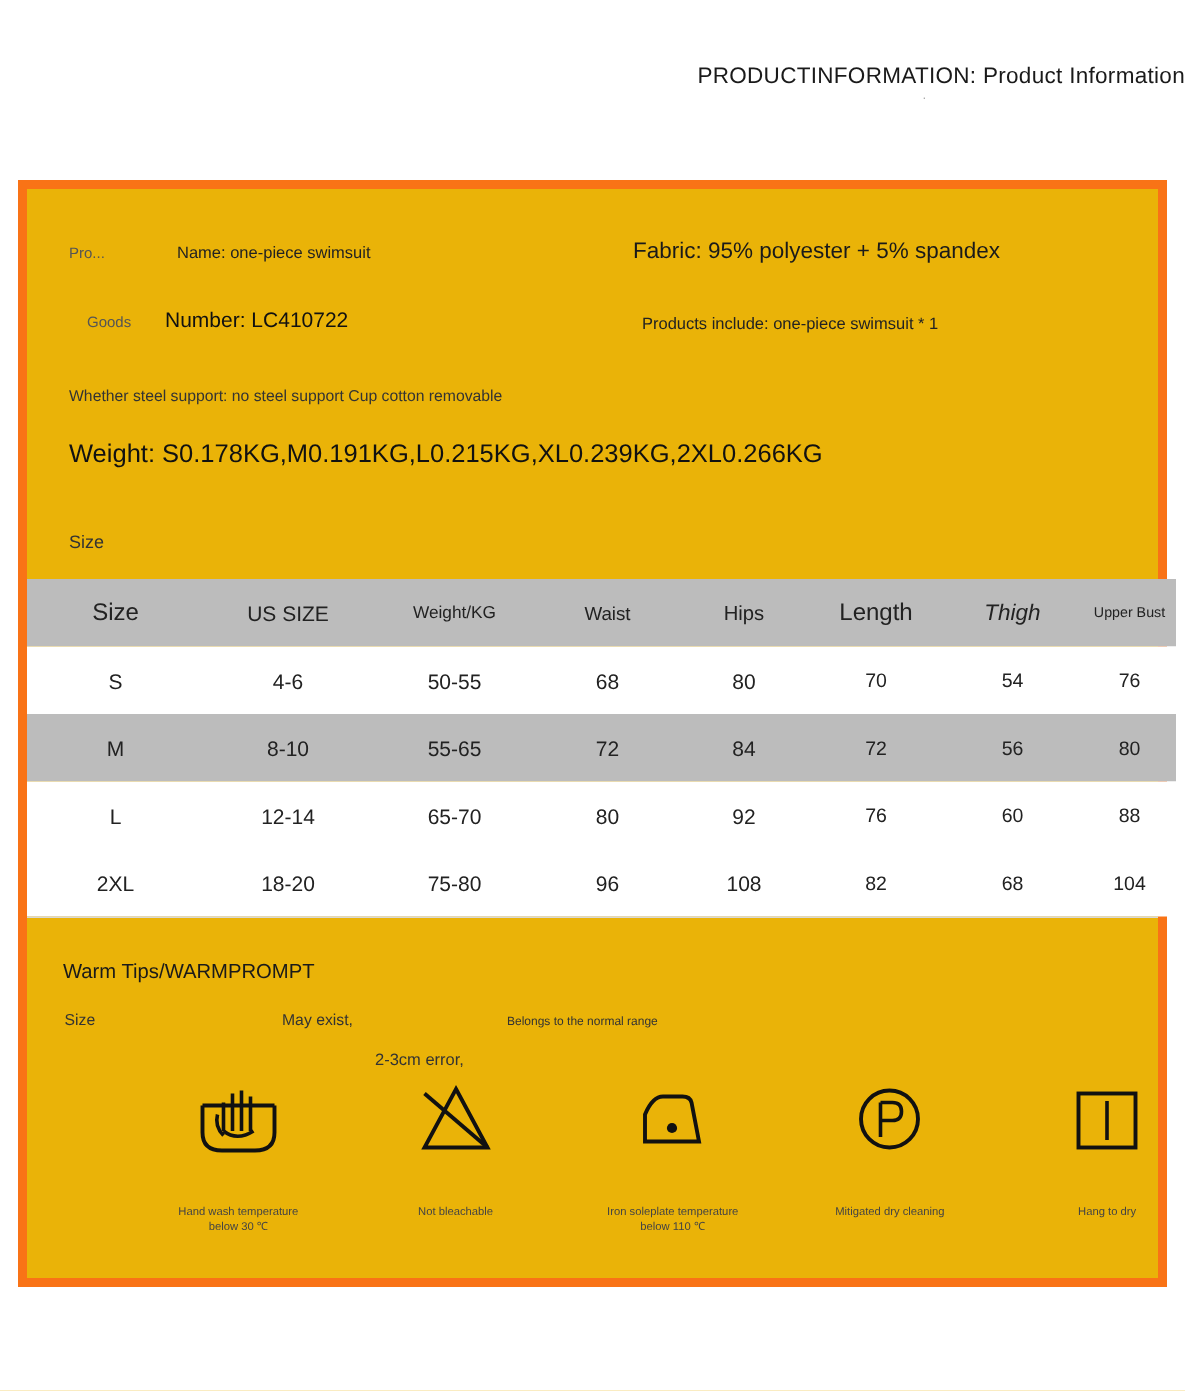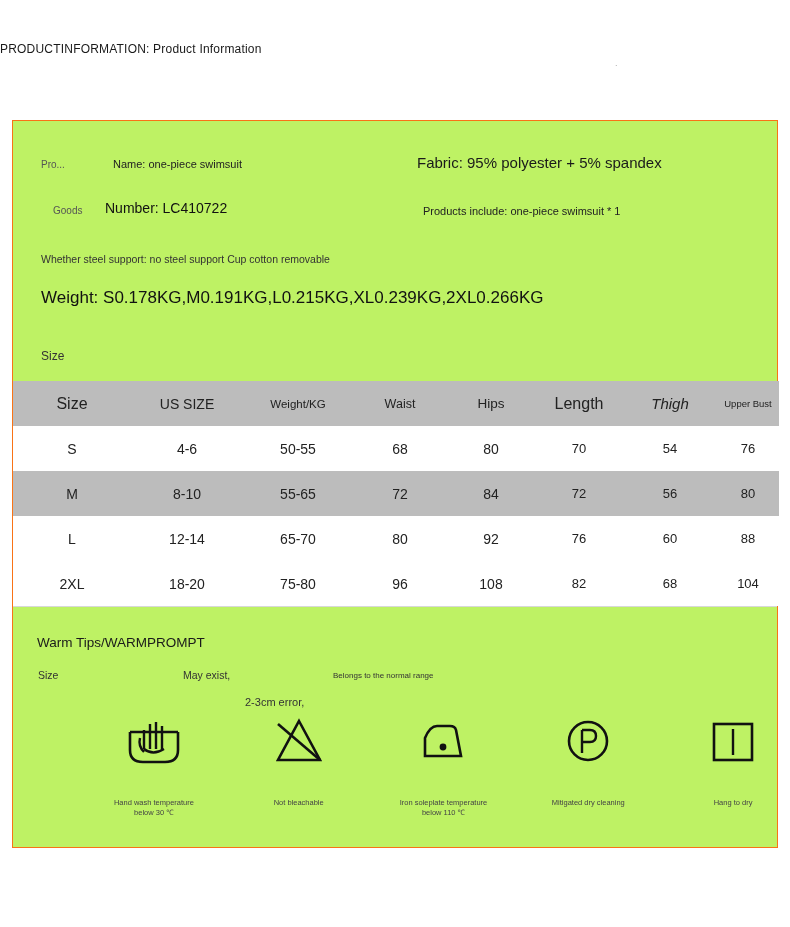--- a/index.html
+++ b/index.html
@@ -9,40 +9,40 @@
   }
   body {
     width: 790px;
     height: 927px;
     font-family: "Liberation Sans", sans-serif;
     color: #111;
     position: relative;
     overflow: hidden;
   }
   .page-title {
-    text-align: left;
-    font-size: 12px;
+    text-align: right;
+    font-size: 15px;
     color: #1a1a1a;
     margin-top: 42px;
     letter-spacing: 0.2px;
   }
   .tiny-mark {
     position: absolute;
     left: 615px;
     top: 58px;
     font-size: 9px;
     color: #aaa;
   }
   .card {
     position: absolute;
     left: 12px;
     top: 120px;
     width: 766px;
-    border: 1px solid #f97316;
-    background: #bef264;
+    border: 6px solid #f97316;
+    background: #eab308;
     box-sizing: border-box;
   }
   .info-block {
     position: relative;
     height: 260px;
   }
   .info-block .f {
     position: absolute;
     white-space: nowrap;
   }

